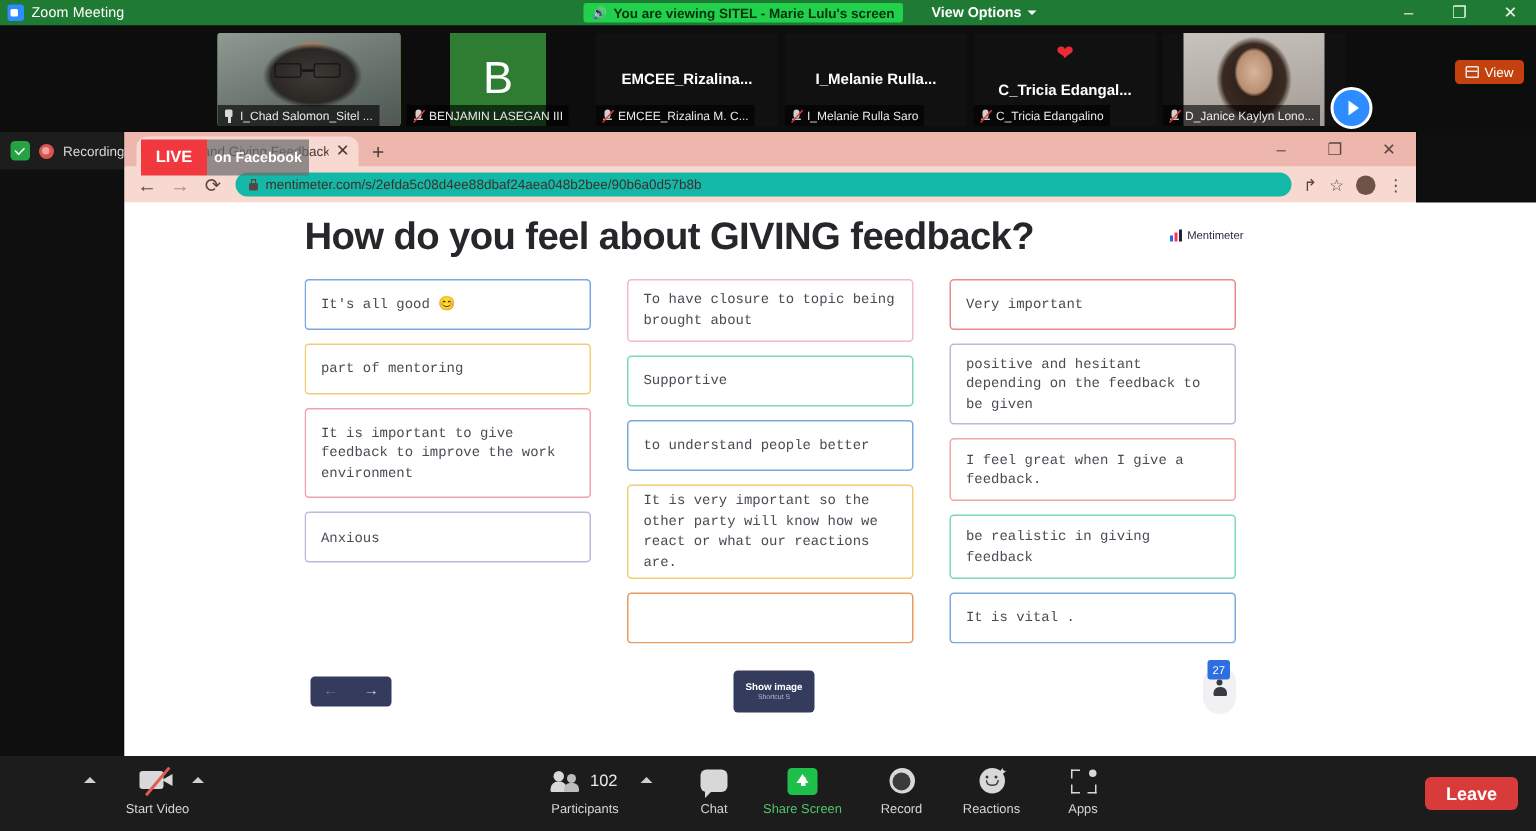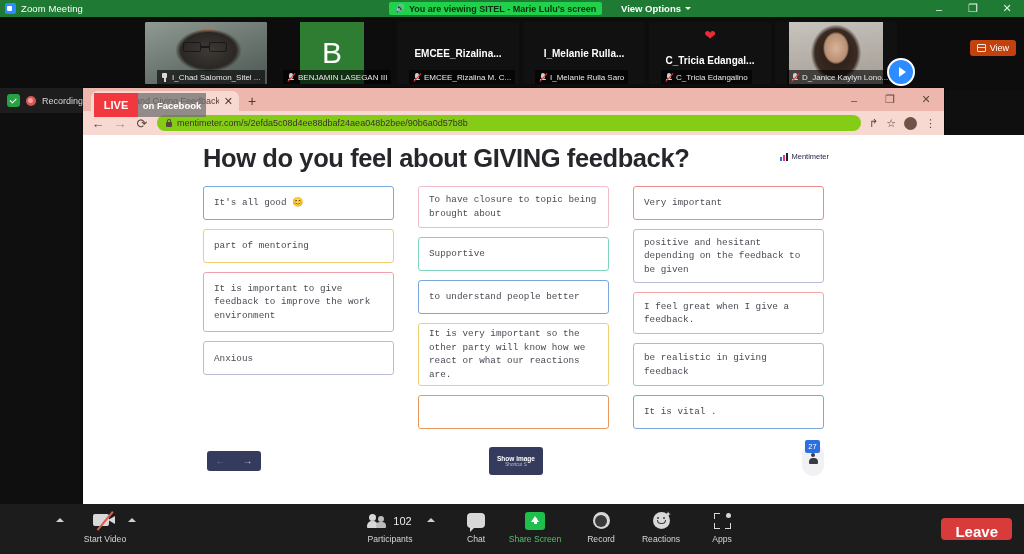--- a/index.html
+++ b/index.html
@@ -49,21 +49,21 @@
   }
   .tile {
     position: absolute; top: 5px; height: 62px; border-radius: 2px;
     overflow: hidden; background: #111;
   }
   .tile.active { outline: 2px solid #8fc870; outline-offset: -2px; }
   .tile-video { position:absolute; inset:0; }
   .tile-name {
     position: absolute; left: 0; bottom: 0; height: 14px;
     background: rgba(0,0,0,0.62); display: flex; align-items: center;
-    gap: 3px; padding: 0 4px; max-width: 100%; margin-left: 12px;
+    gap: 3px; padding: 0 4px; max-width: 100%;
   }
   .tile-name .nm {
     color: #e8e8e8; font-size: 8px; white-space: nowrap; overflow: hidden;
     text-overflow: ellipsis;
   }
   .micoff { position: relative; width: 8px; height: 9px; flex: none; }
   .micoff .body { position:absolute; left:2px; top:0; width:4px; height:6px; background:#cfcfcf; border-radius:2px; }
   .micoff .base { position:absolute; left:1px; top:6px; width:6px; height:1.5px; background:#cfcfcf; border-radius:1px; }
   .micoff .slash { position:absolute; left:-1px; top:4px; width:11px; height:1.2px; background:#e03b3b; transform: rotate(-48deg); }
   .pin { position: relative; width: 8px; height: 9px; flex:none; }
@@ -113,21 +113,21 @@
   .br-tab .ttl { flex:1; color:#4a3b38; font-size: 9px; white-space: nowrap; overflow:hidden; }
   .br-tab .x { color:#4a3b38; font-size: 11px; line-height: 1; cursor: pointer; }
   .br-newtab { margin-left: 9px; color: #4a3b38; font-size: 14px; line-height:1; margin-bottom: 3px; cursor: pointer; }
   .br-wincontrols { position: absolute; right: 0; top: 0; height: 23px; display: flex; }
   .br-wc { width: 36px; height: 23px; display:flex; align-items:center; justify-content:center; color:#5a4743; font-size:11px; cursor:pointer; }
 
   .br-toolbar { height: 24px; background: #f7d9d2; display:flex; align-items:center; padding: 0 8px; gap: 8px; }
   .nav-ic { color:#5a4743; font-size:13px; width:14px; text-align:center; cursor:pointer; }
   .nav-ic.dim { color:#a98e88; }
   .omnibox {
-    flex: 1; height: 16px; background: #84cc16; border-radius: 9px;
+    flex: 1; height: 16px; background: #14b8a6; border-radius: 9px;
     display: flex; align-items: center; gap: 5px; padding: 0 9px; cursor: text;
   }
   .lock { width: 6px; height: 8px; position: relative; flex:none; }
   .lock .bd { position:absolute; left:0; bottom:0; width:6px; height:5px; background:#5a4743; border-radius:1px; }
   .lock .sh { position:absolute; left:1.2px; top:0; width:3.6px; height:4px; border:1.1px solid #5a4743; border-bottom:none; border-radius:2px 2px 0 0; }
   .omnibox .url { color:#3f302d; font-size:9px; white-space:nowrap; overflow:hidden; }
   .tb-ic { color:#5a4743; font-size:11px; cursor:pointer; }
   .tb-avatar { width:13px;height:13px;border-radius:50%;background:#6f5347; }
 
   
@@ -242,22 +242,22 @@
 
   .apps-ic { width:17px; height:16px; position:relative; }
   .apps-ic i { position:absolute; width:6px;height:6px; border:1.6px solid #d8d8d8; }
   .apps-ic .a { left:0; top:0; border-right:none; border-bottom:none; }
   .apps-ic .b { right:0; top:0; border-radius:50%; background:#d8d8d8; border:none; width:5px;height:5px;}
   .apps-ic .c { left:0; bottom:0; border-right:none; border-top:none; }
   .apps-ic .d { right:0; bottom:0; border-left:none; border-top:none; }
 
   .leave {
     position:absolute; right:12px; top:14px; height:22px; padding:0 14px;
-    background:#d93b3b; border-radius:4px; color:#fff; font-size:15px; font-weight:bold;
-    display:flex; align-items:flex-end; cursor:pointer;
+    background:#d93b3b; border-radius:4px; color:#fff; font-size:12px; font-weight:bold;
+    display:flex; align-items:center; cursor:pointer;
   }
   .scrollbar-v { position:absolute; right:0; top:47px; width:5px; height:369px; background:#f1f1f1; }
   .scrollbar-v .thumb { position:absolute; top:0; left:0; width:5px; height:120px; background:#c6c6c6; border-radius:3px; }
 </style>
 </head>
 <body>
 
 <div id="root">
 
   <div class="zoom-titlebar">

